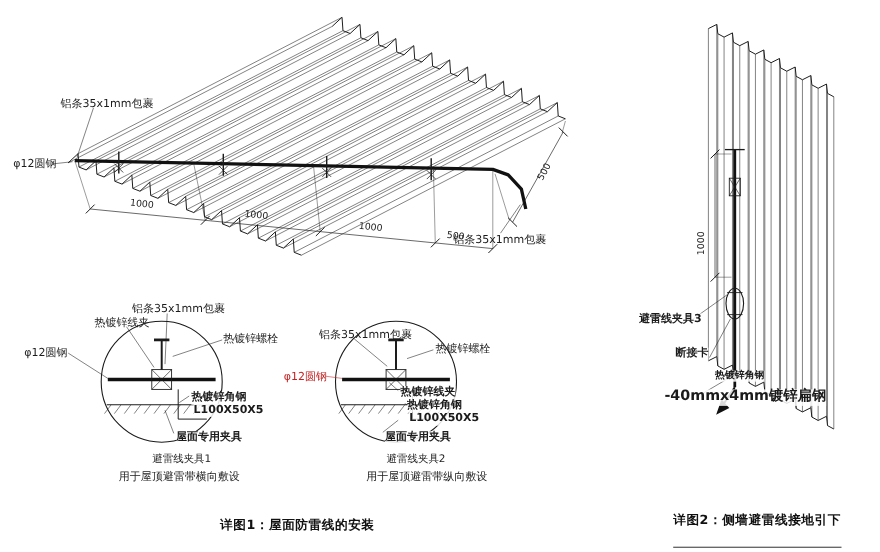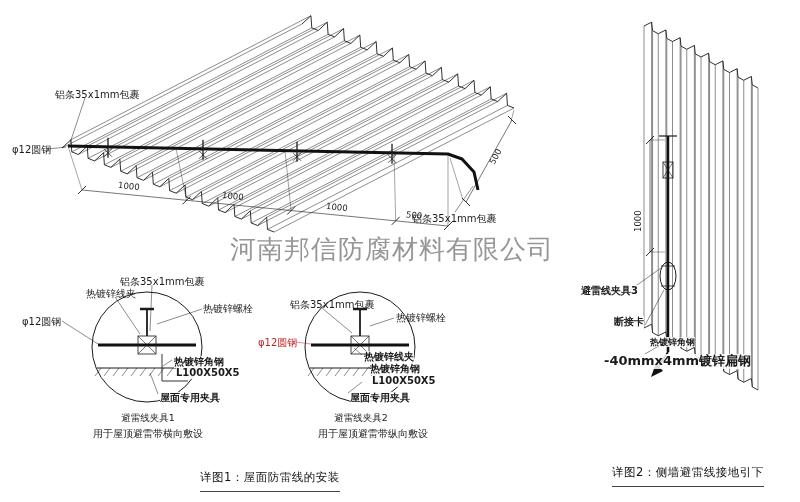--- a/index.html
+++ b/index.html
@@ -2,25 +2,25 @@
 <html><head>
 <meta charset="utf-8">
 <style>
   html,body{margin:0;padding:0;background:#fff;}
   #stage{position:relative;width:800px;height:502px;background:#ffffff;overflow:hidden;
          font-family:"DejaVu Sans","Liberation Sans",sans-serif;color:#1b1b1b;}
   #art{position:absolute;left:0;top:0;}
   .lbl{position:absolute;font-size:10px;line-height:1.15;white-space:nowrap;color:#1b1b1b;}
   .dim{font-size:8.5px;}
   .red{color:#c42020;}
-  .ctr{text-align:center;}
+  .ctr{text-align:right;}
   .title{font-size:9.5px;}
   .bgw{background:rgba(255,255,255,.85);font-weight:bold;}
   .cap{position:absolute;font-size:11.5px;color:#111;border-bottom:1px solid #444;
-       padding-bottom:6px;white-space:nowrap;letter-spacing:.5px;}
+       padding-bottom:17px;white-space:nowrap;letter-spacing:.5px;font-weight:bold;}
   #watermark{position:absolute;left:230px;top:232px;font-size:26px;letter-spacing:1px;
              color:rgba(110,110,110,.72);white-space:nowrap;}
 </style>
 </head>
 <body>
 
 <div id="stage">
 
   <svg id="art" width="800" height="502" viewBox="0 0 800 502">
       <g>
@@ -211,21 +211,20 @@
         <line x1="646" y1="144" x2="654" y2="136" stroke="#1b1b1b" stroke-width="0.9"></line>
         <line x1="646" y1="256" x2="654" y2="248" stroke="#1b1b1b" stroke-width="0.9"></line>
         <line x1="650" y1="140" x2="665" y2="140" stroke="#1b1b1b" stroke-width="0.4"></line>
         <line x1="650" y1="252" x2="665" y2="252" stroke="#1b1b1b" stroke-width="0.4"></line>
         <line x1="630" y1="290" x2="661" y2="268" stroke="#1b1b1b" stroke-width="0.5"></line>
         <line x1="645" y1="325" x2="664" y2="290" stroke="#1b1b1b" stroke-width="0.5"></line>
         <line x1="640" y1="357" x2="662" y2="344" stroke="#1b1b1b" stroke-width="0.5"></line>
       </g>
     </svg>
 
-  <div id="watermark">河南邦信防腐材料有限公司</div>
 
   <div class="lbl" style="left:55px;top:89px">铝条35x1mm包裹</div>
   <div class="lbl" style="left:12px;top:144px">φ12圆钢</div>
   <div class="lbl" style="left:412px;top:213px">铝条35x1mm包裹</div>
 
   <div class="lbl dim" style="left:118px;top:182px;transform:rotate(6deg)">1000</div>
   <div class="lbl dim" style="left:222px;top:192px;transform:rotate(6deg)">1000</div>
   <div class="lbl dim" style="left:326px;top:203px;transform:rotate(6deg)">1000</div>
   <div class="lbl dim" style="left:406px;top:211px;transform:rotate(6deg)">500</div>
   <div class="lbl dim" style="left:488px;top:152px;transform:rotate(-62deg)">500</div>

